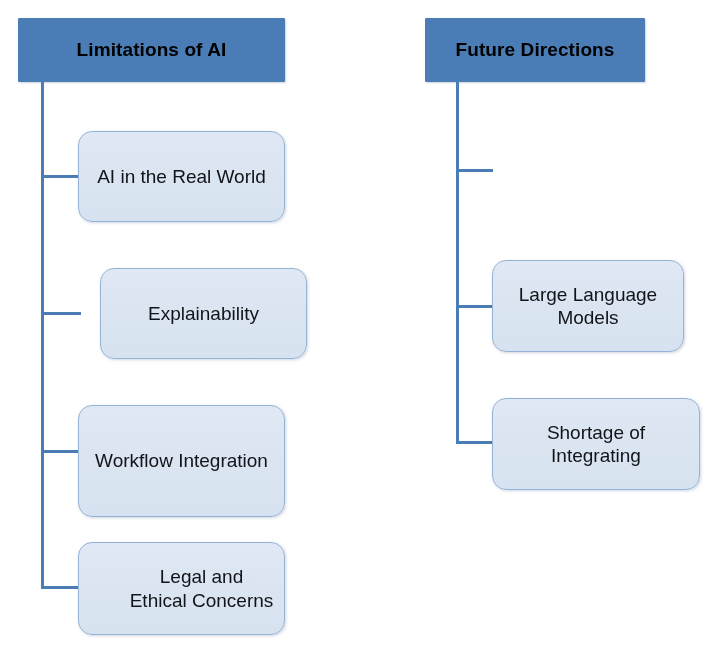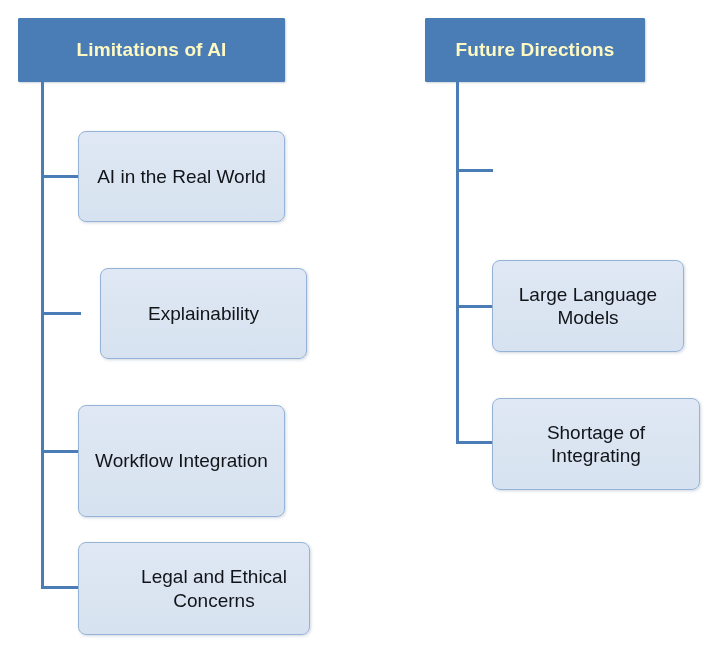--- a/index.html
+++ b/index.html
@@ -33,40 +33,40 @@
     display: flex;
     align-items: center;
     justify-content: center;
     box-sizing: border-box;
     background: #4a7cb5;
     border: 1px solid #4a7cb5;
     border-radius: 1px;
     box-shadow: 1px 1px 2px rgba(90,110,140,0.30);
   }
   .root-label {
-    color: #fef9c3;
+    color: #000000;
     font-size: 19px;
     font-weight: bold;
     letter-spacing: 0.1px;
     text-align: center;
     line-height: 1.15;
     white-space: nowrap;
   }
 
   
   .child-box {
     position: absolute;
     display: flex;
     align-items: center;
     justify-content: center;
     box-sizing: border-box;
     background: #dce6f2;
     background: linear-gradient(180deg, #dfe8f4 0%, #d7e2f0 100%);
     border: 1.5px solid #95b3d7;
-    border-radius: 8px;
+    border-radius: 14px;
     box-shadow: 1px 1px 3px rgba(120,140,165,0.35);
   }
   .child-label {
     color: #111418;
     font-size: 19px;
     font-weight: normal;
     text-align: center;
     line-height: 1.22;
     padding: 0 10px;
   }
@@ -106,21 +106,21 @@
     </div>
 
     <div class="child-box" style="left:78px; top:268px; width:207px; height:91px;margin-left:22px;">
       <span class="child-label">Explainability</span>
     </div>
 
     <div class="child-box" style="left:78px; top:405px; width:207px; height:112px;">
       <span class="child-label">Workflow Integration</span>
     </div>
 
-    <div class="child-box" style="left:78px; top:542px; width:232px; height:93px;padding-left:40px;">
+    <div class="child-box" style="left:78px; top:542px; width:207px; height:93px;padding-left:40px;">
       <span class="child-label">Legal and Ethical Concerns</span>
     </div>
   </div>
 
   <div class="column" id="column-future">
 
     <div class="root-box" style="left:8px; top:18px; width:220px; height:64px;">
       <span class="root-label">Future Directions</span>
     </div>
 

